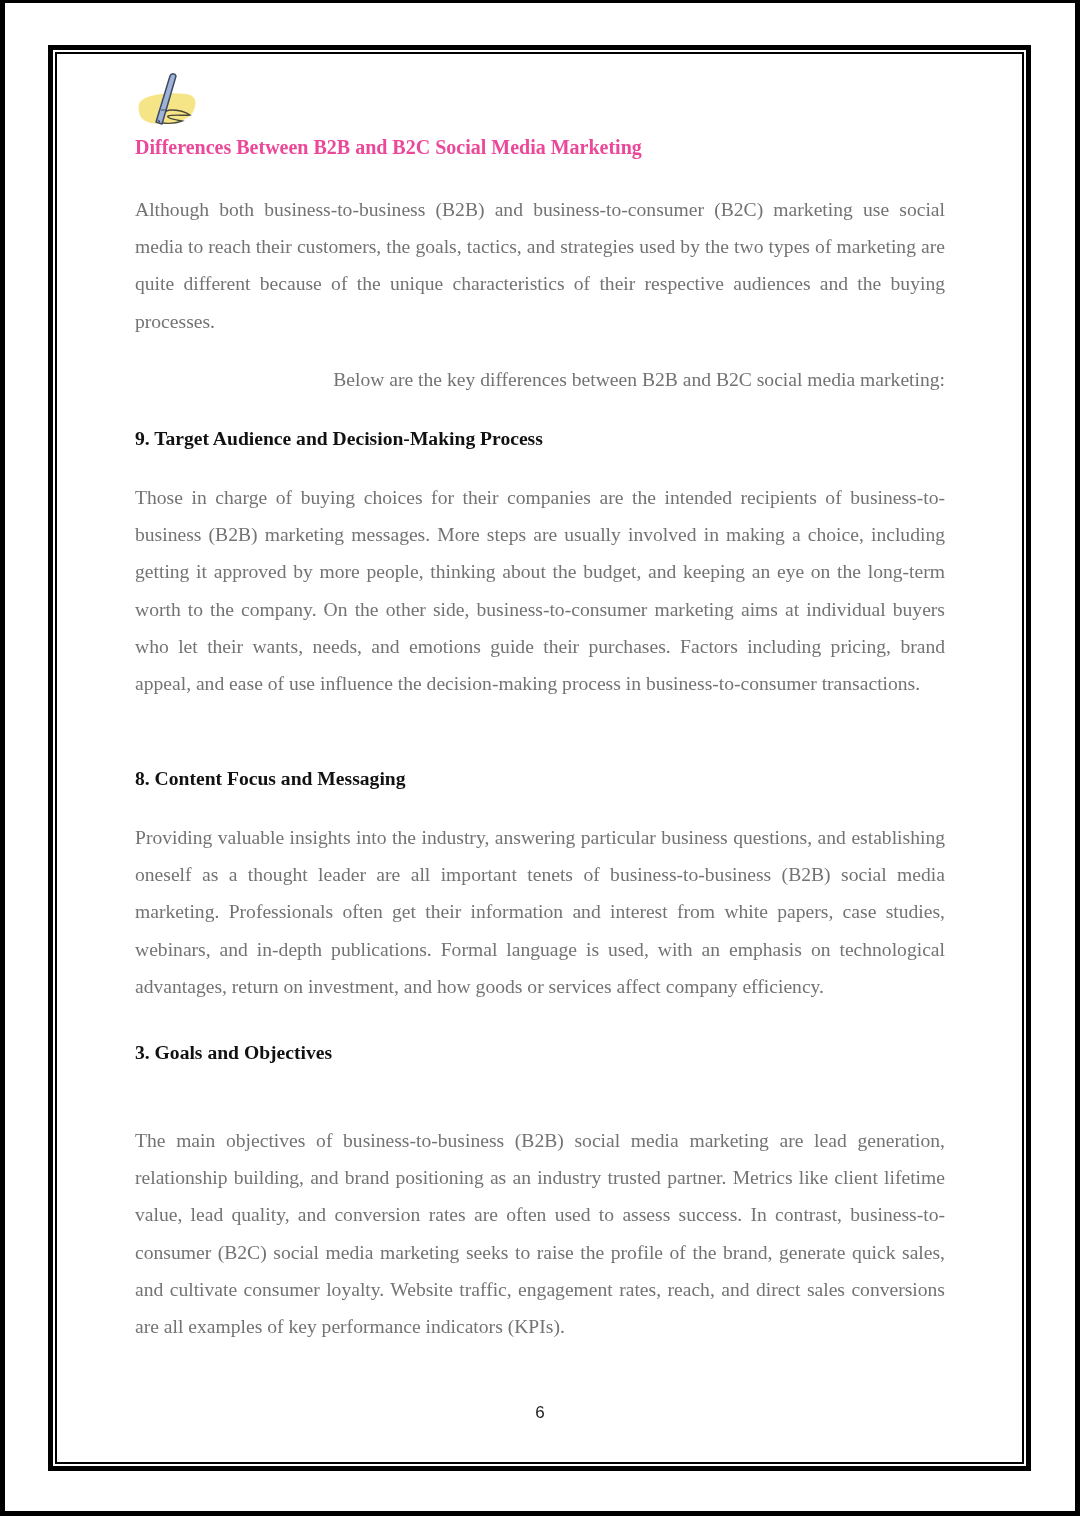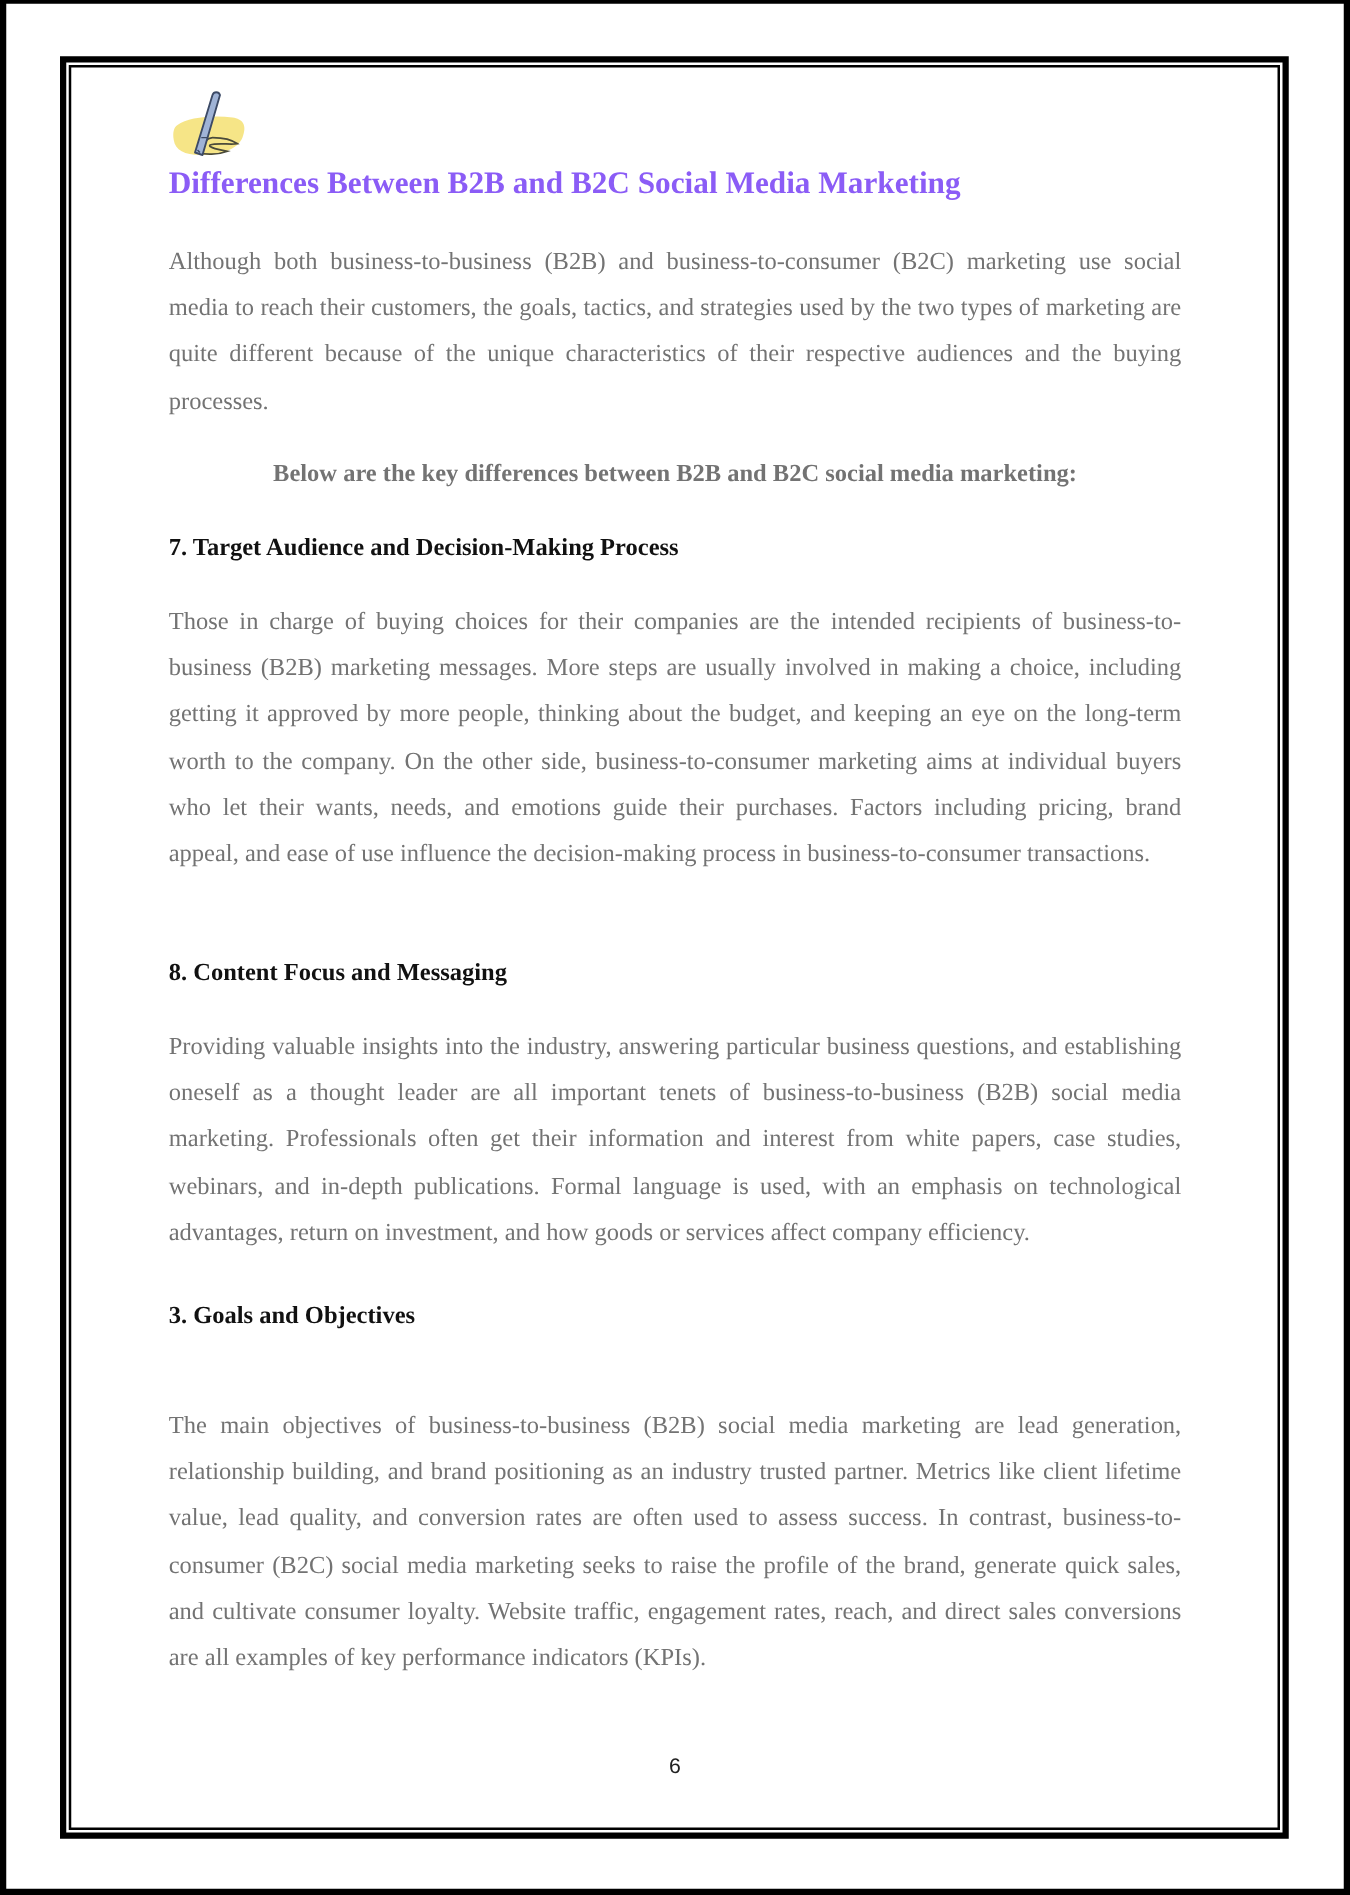--- a/index.html
+++ b/index.html
@@ -44,37 +44,37 @@
       width: 66px;
       height: 60px;
     }
     .doc-title {
       position: absolute;
       left: 135px;
       top: 131px;
       margin: 0;
       font-family: "Liberation Serif", "DejaVu Serif", serif;
       font-weight: bold;
-      font-size: 25px;
+      font-size: 20px;
       line-height: 32px;
-      color: #8b5cf6;
+      color: #ec4899;
       white-space: nowrap;
     }
     .para {
       position: absolute;
       left: 135px;
       width: 810px;
       margin: 0;
       font-family: "Liberation Serif", "DejaVu Serif", serif;
       font-size: 19.6px;
       line-height: 37.2px;
       text-align: justify;
       color: #737373;
     }
-    .para.nojustify { text-align: center; font-weight: bold; }
+    .para.nojustify { text-align: right; }
     .section-heading {
       position: absolute;
       left: 135px;
       margin: 0;
       font-family: "Liberation Serif", "DejaVu Serif", serif;
       font-weight: bold;
       font-size: 19.6px;
       line-height: 30px;
       color: #111;
       white-space: nowrap;
@@ -110,21 +110,21 @@
     <path d="M22 50 L 24 52" stroke="#3c4a66" stroke-width="1.2"></path>
   </svg>
 </div>
 
 <h1 class="doc-title">Differences Between B2B and B2C Social Media Marketing</h1>
 
 <p class="para" style="top:191px;">Although both business-to-business (B2B) and business-to-consumer (B2C) marketing use social media to reach their customers, the goals, tactics, and strategies used by the two types of marketing are quite different because of the unique characteristics of their respective audiences and the buying processes.</p>
 
 <p class="para nojustify" style="top:361px;">Below are the key differences between B2B and B2C social media marketing:</p>
 
-<h2 class="section-heading" style="top:424px;">7. Target Audience and Decision-Making Process</h2>
+<h2 class="section-heading" style="top:424px;">9. Target Audience and Decision-Making Process</h2>
 <p class="para" style="top:479px;">Those in charge of buying choices for their companies are the intended recipients of business-to-business (B2B) marketing messages. More steps are usually involved in making a choice, including getting it approved by more people, thinking about the budget, and keeping an eye on the long-term worth to the company. On the other side, business-to-consumer marketing aims at individual buyers who let their wants, needs, and emotions guide their purchases. Factors including pricing, brand appeal, and ease of use influence the decision-making process in business-to-consumer transactions.</p>
 
 <h2 class="section-heading" style="top:764px;">8. Content Focus and Messaging</h2>
 <p class="para" style="top:819px;">Providing valuable insights into the industry, answering particular business questions, and establishing oneself as a thought leader are all important tenets of business-to-business (B2B) social media marketing. Professionals often get their information and interest from white papers, case studies, webinars, and in-depth publications. Formal language is used, with an emphasis on technological advantages, return on investment, and how goods or services affect company efficiency.</p>
 
 <h2 class="section-heading" style="top:1038px;">3. Goals and Objectives</h2>
 <p class="para" style="top:1122px;">The main objectives of business-to-business (B2B) social media marketing are lead generation, relationship building, and brand positioning as an industry trusted partner. Metrics like client lifetime value, lead quality, and conversion rates are often used to assess success. In contrast, business-to-consumer (B2C) social media marketing seeks to raise the profile of the brand, generate quick sales, and cultivate consumer loyalty. Website traffic, engagement rates, reach, and direct sales conversions are all examples of key performance indicators (KPIs).</p>
 
 <div class="page-number">6</div>
 

